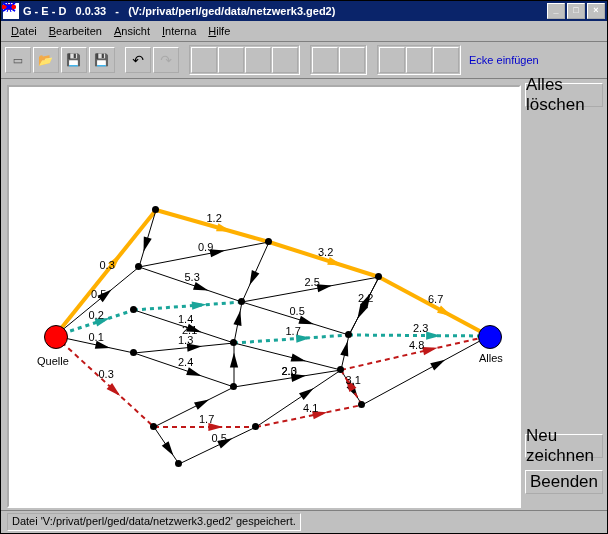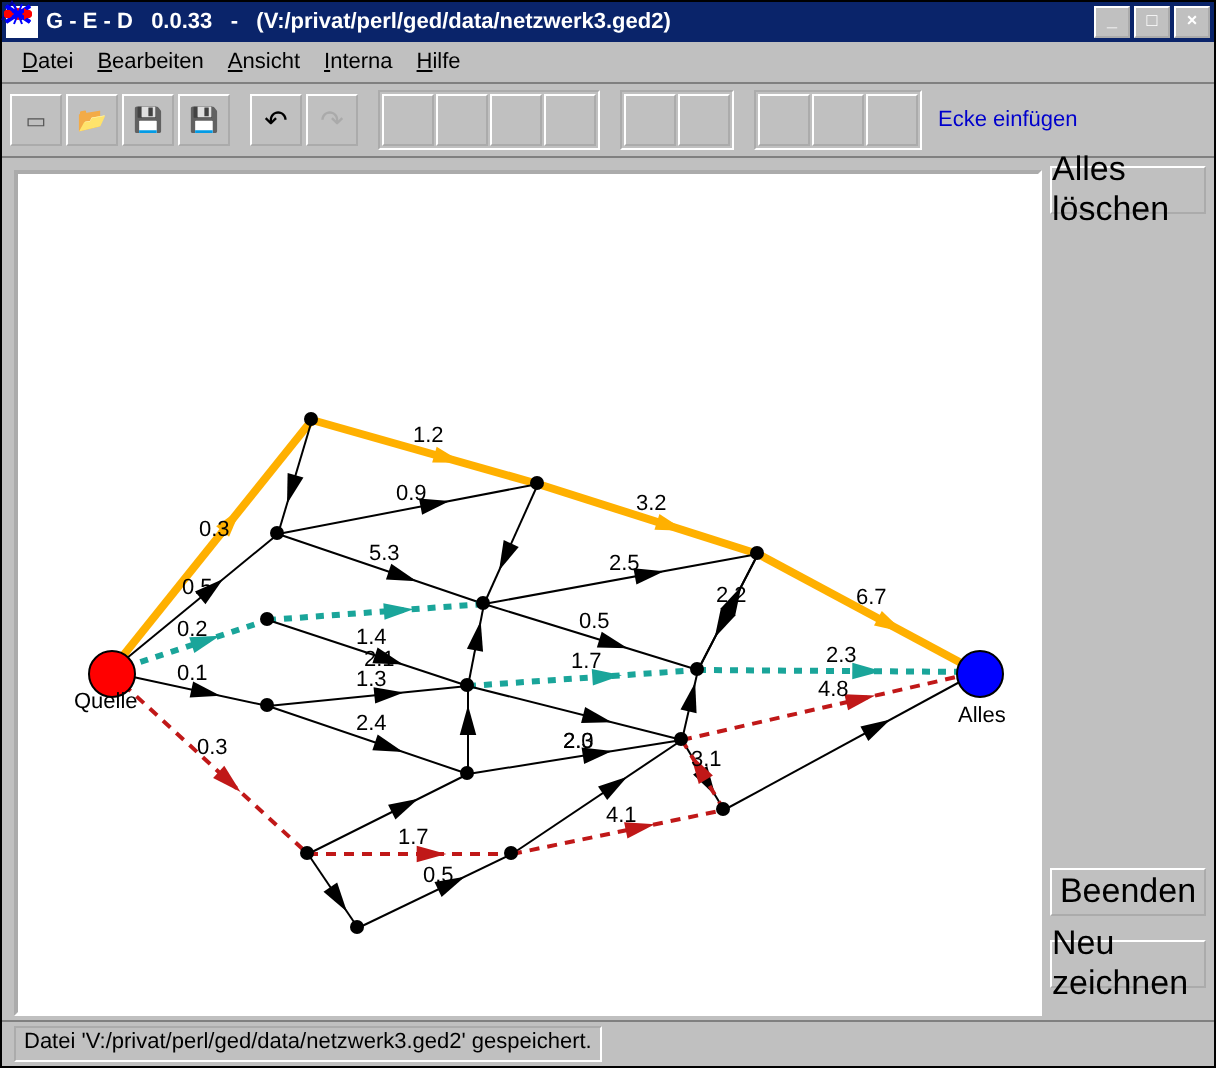--- a/index.html
+++ b/index.html
@@ -346,29 +346,29 @@
           <div class="edge-label" style="left: 169px; top: 247px;">1.3</div>
           <div class="edge-label" style="left: 169px; top: 269px;">2.4</div>
           <div class="edge-label" style="left: 272.5px; top: 277.5px;">2.3</div>
           <div class="edge-label" style="left: 400px; top: 252px;">4.8</div>
           <div class="edge-label" style="left: 272.5px; top: 277.5px;">2.0</div>
           <div class="edge-label" style="left: 89.5px; top: 280.5px;">0.3</div>
           <div class="edge-label" style="left: 190px; top: 326px;">1.7</div>
           <div class="edge-label" style="left: 294px; top: 315px;">4.1</div>
           <div class="edge-label" style="left: 336.5px; top: 286.5px;">3.1</div>
           <div class="edge-label" style="left: 202.5px; top: 344.5px;">0.5</div>
-          <div class="nodelabel" style="left: 28px; top: 258px;">Quelle</div>
+          <div class="nodelabel" style="left: 28px; top: 268px;">Quelle</div>
           <div class="nodelabel" style="left: 470px; top: 265px;">Alles</div>
         </div>
     </div>
     <div class="sidepanel">
       <div class="sidebtn">Alles löschen</div>
       <div class="spacer"></div>
+      <div class="sidebtn">Neu zeichnen</div>
       <div class="sidebtn">Beenden</div>
-      <div class="sidebtn">Neu zeichnen</div>
     </div>
   </div>
 
   <div class="statusbar">
     <div class="statusbox">Datei 'V:/privat/perl/ged/data/netzwerk3.ged2' gespeichert.</div>
   </div>
 
 </div>
 
 </body></html>

